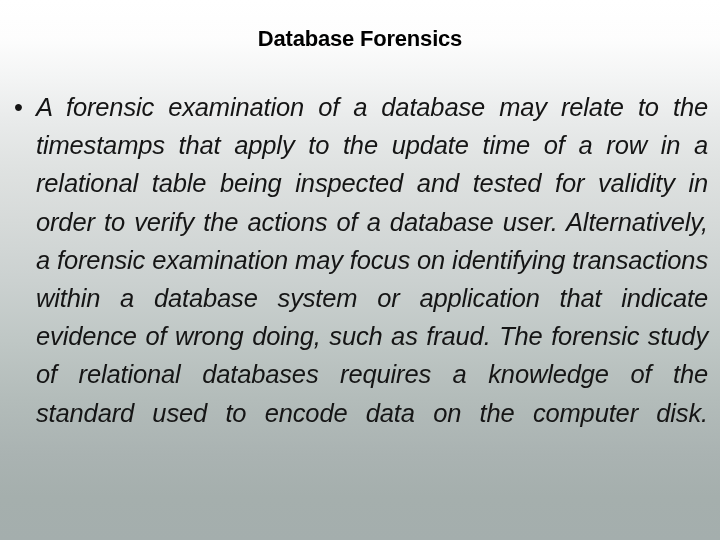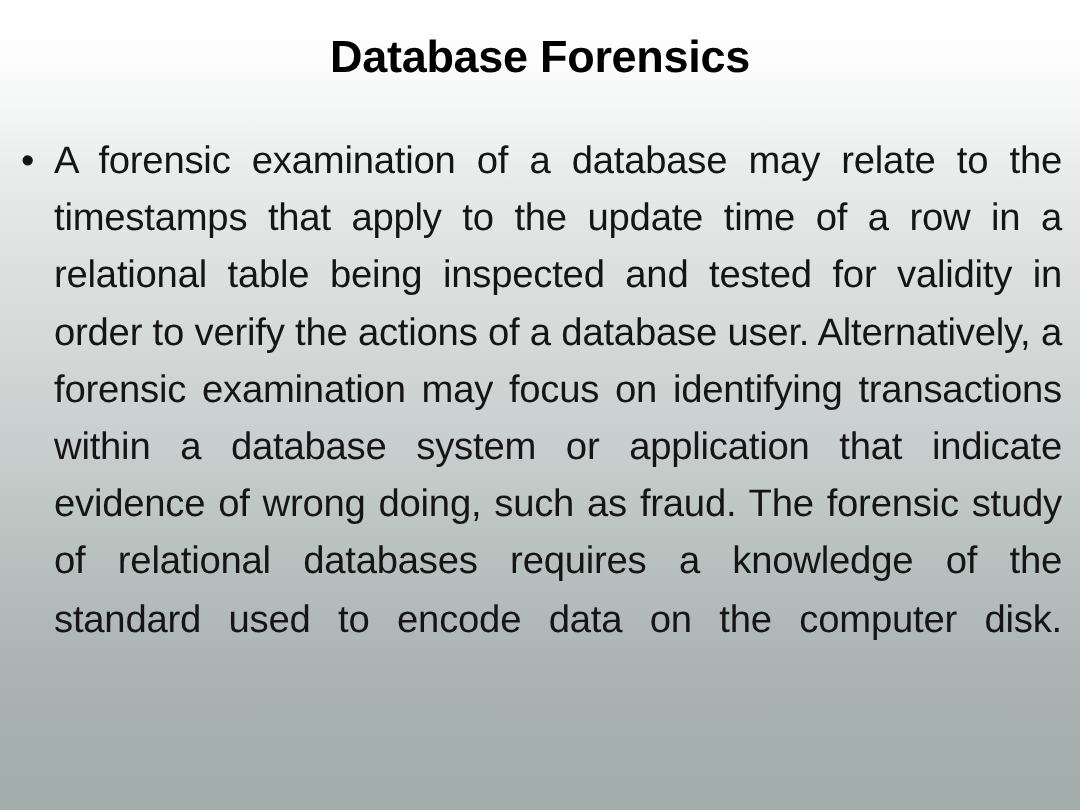--- a/index.html
+++ b/index.html
@@ -37,21 +37,21 @@
     overflow: hidden;
   }
 
   
   .slide-title {
     position: absolute;
     left: 0;
     top: 21px;
     width: 720px;
     text-align: center;
-    font-size: 30px;
+    font-size: 22px;
     font-weight: bold;
     line-height: 36px;
     color: #000000;
     letter-spacing: -0.2px;
     white-space: nowrap;
   }
 
   
   .body-area {
     position: absolute;
@@ -86,20 +86,21 @@
     top: 0;
     width: 14px;
     font-size: 25.5px;
     line-height: 38.2px;
     color: #151515;
     text-align: left;
   }
 
   .bullet-text {
     display: block;
+    font-style: italic;
   }
 
   
   .bullet-text::after {
     content: "";
     display: inline-block;
     width: 100%;
   }
 </style>
 </head>

